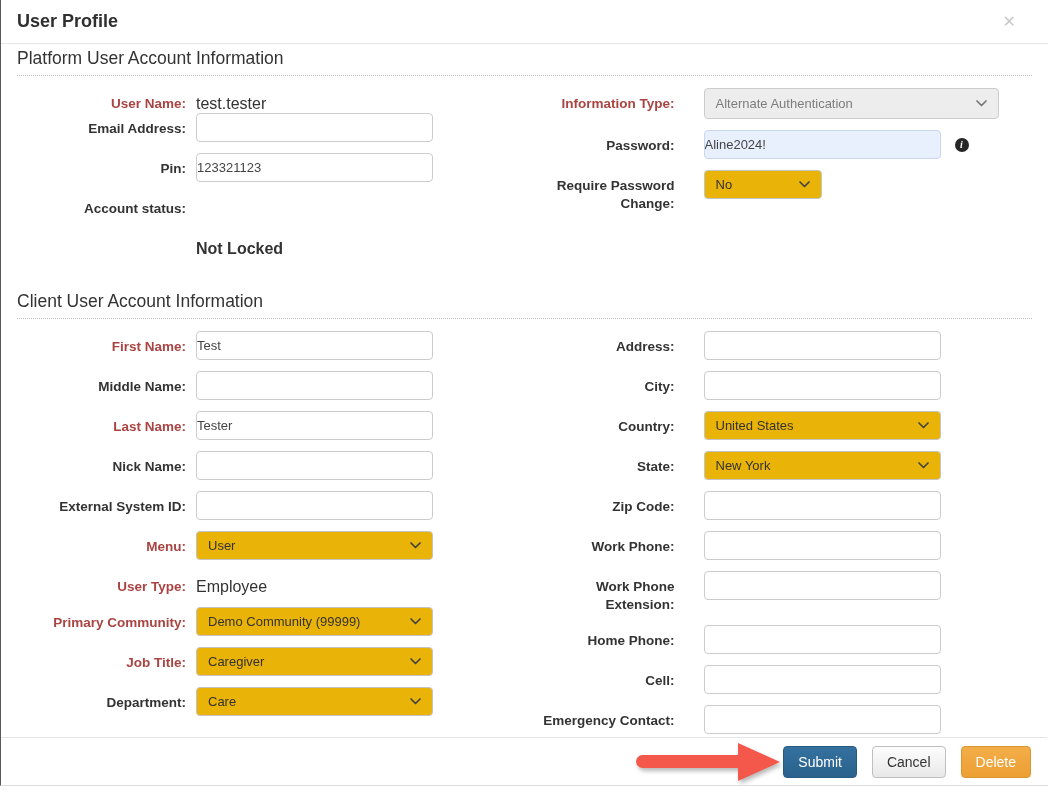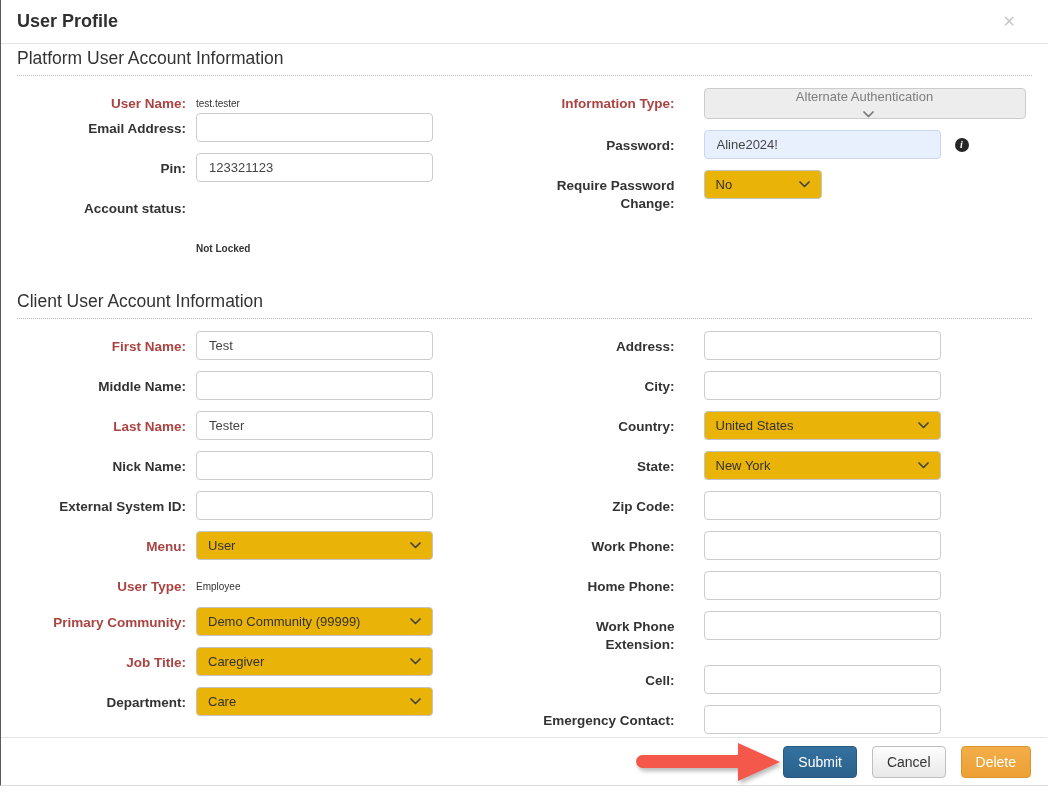--- a/index.html
+++ b/index.html
@@ -18,31 +18,31 @@
   .cols { display:flex; }
   .col { width:50%; }
   .frow { display:flex; align-items:flex-start; margin-bottom:11px; }
   .frow.tight { margin-bottom:0; }
   .flabel { text-align:right; font-size:13.5px; font-weight:700; color:#333;
     padding-top:7px; line-height:18px; }
   .col-left .flabel { width:169px; margin-right:10px; }
   .col-right .flabel { width:150px; margin-right:29px; }
   .flabel.req { color:#a94442; }
   .txt { width:237px; height:29px; border:1px solid #ccc; border-radius:4px;
-    padding:0 12px; font-size:13px; color:#444; background:#fff; outline:none;
+    padding:0 0; font-size:13px; color:#444; background:#fff; outline:none;
     font-family:inherit; }
   .txt.filled { background:#e8f0fe; border-color:#c9d6ec; }
   .sel { width:237px; height:29px; border:1px solid #c3c3c3; border-radius:4px;
     background:#eab308; display:flex; align-items:center; justify-content:space-between;
     padding:0 11px 0 11px; font-size:13px; color:#333; cursor:default; }
-  .sel.wide { width:322px; height:31px;flex-direction:column; }
+  .sel.wide { width:295px; height:31px; }
   .sel.small { width:118px; }
   .sel.disabled { background:#ededed; color:#7d7d7d; border-color:#ccc; }
   .sel svg { flex:none; margin-left:8px; }
-  .static { padding-top:7px; font-size:10px; color:#333; line-height:18px; }
+  .static { padding-top:7px; font-size:16px; color:#333; line-height:18px; }
   .static.bold { font-weight:700;margin-top:40px; }
   .info-icon { width:14px; height:14px; border-radius:50%; background:#262626;
     color:#fff; font-family:"Liberation Serif",serif; font-weight:700; font-style:italic;
     font-size:10px; line-height:14px; text-align:center; margin:8px 0 0 14px; flex:none; }
   .modal-footer { position:absolute; left:0; right:1px; bottom:0; height:48px;
     background:#fff; border-top:1px solid #e5e5e5; display:flex; align-items:center;
     justify-content:flex-end; padding-right:16px; }
   .btn { height:32px; padding:0 14px; border-radius:4px; font-size:14px;
     font-family:inherit; cursor:pointer; }
   .btn-submit { background:linear-gradient(#34719f,#2b618c); border:1px solid #275a82;
@@ -212,25 +212,25 @@
         </div>
         <div class="frow">
           <div class="flabel">Zip Code:</div>
           <input class="txt" value="" style="">
         </div>
         <div class="frow">
           <div class="flabel">Work Phone:</div>
           <input class="txt" value="" style="">
         </div>
         <div class="frow">
+          <div class="flabel">Work Phone Extension:</div>
+          <input class="txt" value="" style="">
+        </div>
+        <div class="frow">
           <div class="flabel">Home Phone:</div>
-          <input class="txt" value="" style="">
-        </div>
-        <div class="frow">
-          <div class="flabel">Work Phone Extension:</div>
           <input class="txt" value="" style="">
         </div>
         <div class="frow">
           <div class="flabel">Cell:</div>
           <input class="txt" value="" style="">
         </div>
         <div class="frow">
           <div class="flabel">Emergency Contact:</div>
           <input class="txt" value="" style="">
         </div>

